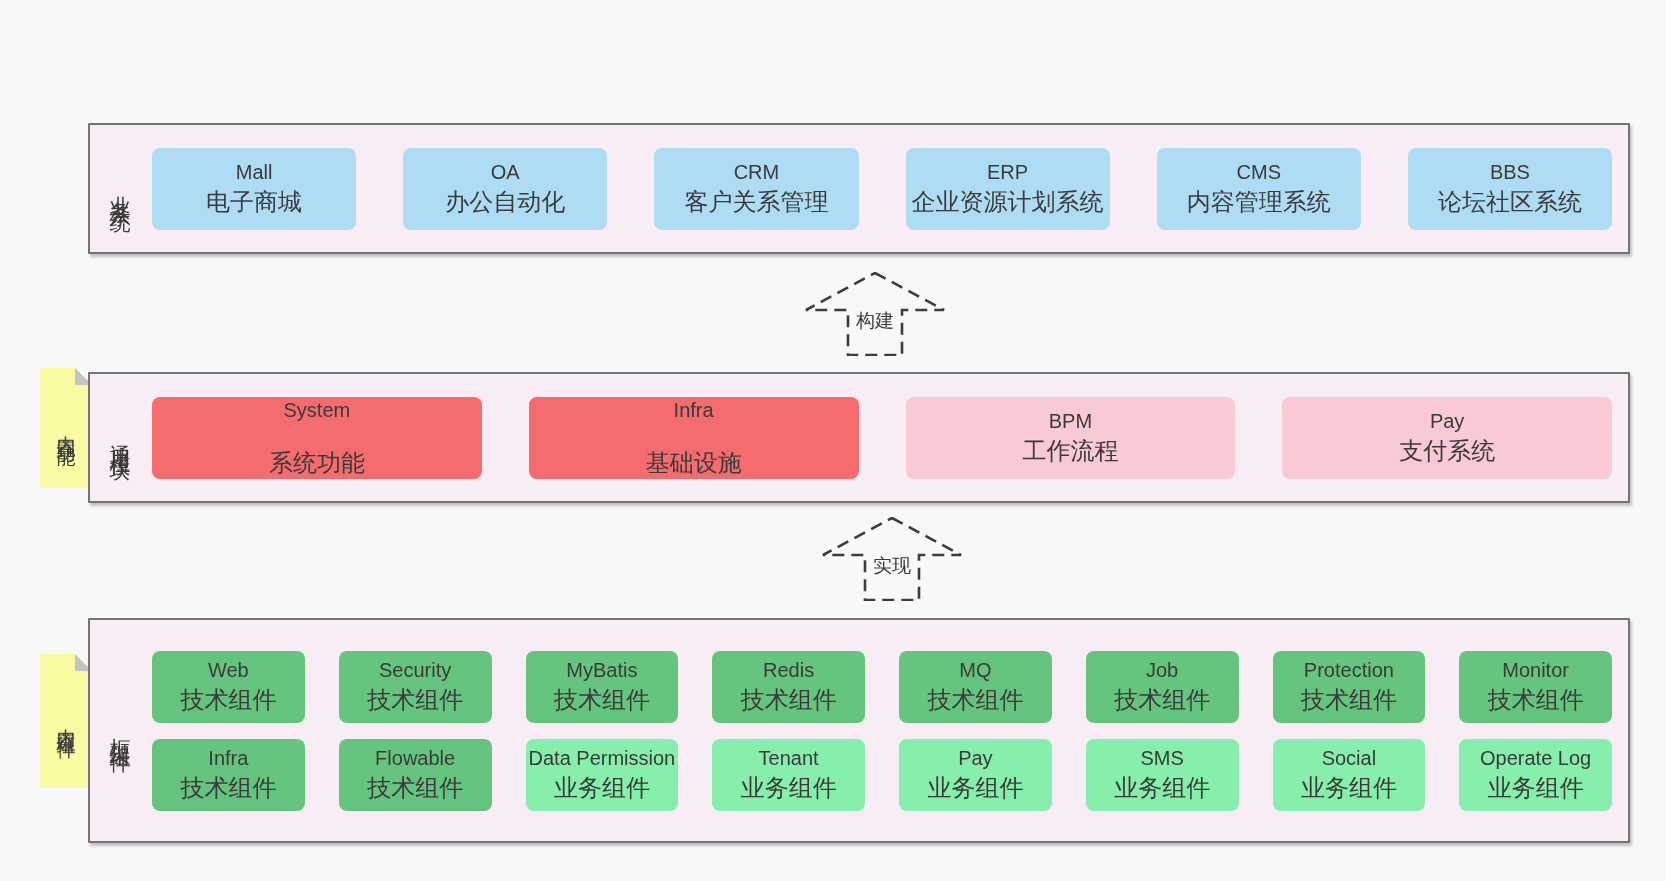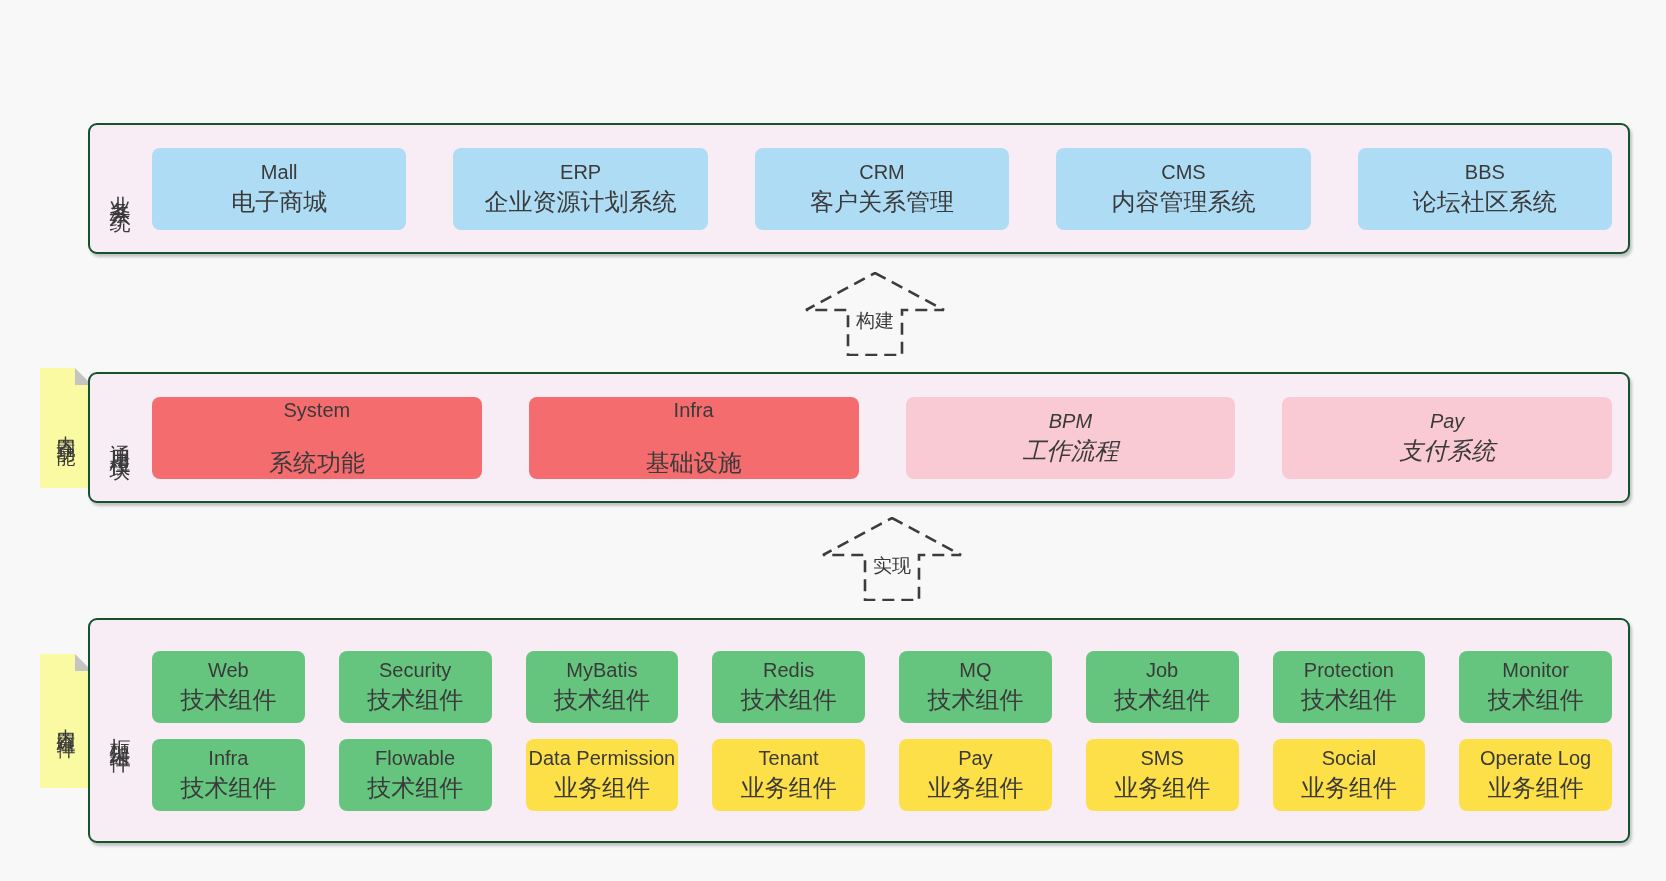--- a/index.html
+++ b/index.html
@@ -7,21 +7,21 @@
     position:relative;
     width:1666px;height:881px;
     background:#f8f8f8;
     font-family:"Liberation Sans","DejaVu Sans",sans-serif;
     color:#3a3a3a;
     overflow:hidden;
   }
   .band{
     position:absolute;left:88px;width:1542px;
     background:#f8ecf5;
-    border:2px solid #14532d;border-radius:9px;
+    border:2px solid #737373;border-radius:1px;
     box-sizing:border-box;
     box-shadow:2px 3px 3px rgba(0,0,0,0.22);
     display:flex;align-items:center;
     z-index:2;
   }
   #band-business{top:123px;height:131px;}
   #band-common{top:372px;height:131px;}
   #band-framework{top:618px;height:225px;}
   .band-label{
     flex:0 0 44px;
@@ -38,23 +38,23 @@
   .box{
     flex:1;height:82px;border-radius:8px;
     display:flex;flex-direction:column;
     align-items:center;justify-content:center;
     text-align:center;line-height:1.32;
   }
   .box .en{font-size:20px;}
   .box .zh{font-size:24px;}
   .blue{background:#aedcf5;}
   .red{background:#f56c6f;justify-content:space-between;}
-  .pink{background:#facad4;font-style:italic;}
+  .pink{background:#facad4;}
   .green{background:#65c57f;}
-  .lightgreen{background:#fde047;}
+  .lightgreen{background:#86efac;}
   .grid{
     flex:1;display:grid;
     grid-template-columns:repeat(8,1fr);
     gap:16px 34px;
     margin-left:10px;margin-right:16px;
   }
   .grid .box{flex:none;height:72px;}
   .note{
     position:absolute;left:40px;width:52px;
     background:#fafaa3;
@@ -88,26 +88,30 @@
 <body>
 
 <div class="band" id="band-business">
   <div class="band-label">业务系统</div>
   <div class="box-row">
     <div class="box blue">
       <span class="en">Mall</span>
       <span class="zh">电子商城</span>
     </div>
     <div class="box blue">
+      <span class="en">OA</span>
+      <span class="zh">办公自动化</span>
+    </div>
+    <div class="box blue">
+      <span class="en">CRM</span>
+      <span class="zh">客户关系管理</span>
+    </div>
+    <div class="box blue">
       <span class="en">ERP</span>
       <span class="zh">企业资源计划系统</span>
-    </div>
-    <div class="box blue">
-      <span class="en">CRM</span>
-      <span class="zh">客户关系管理</span>
     </div>
     <div class="box blue">
       <span class="en">CMS</span>
       <span class="zh">内容管理系统</span>
     </div>
     <div class="box blue">
       <span class="en">BBS</span>
       <span class="zh">论坛社区系统</span>
     </div>
   </div>

